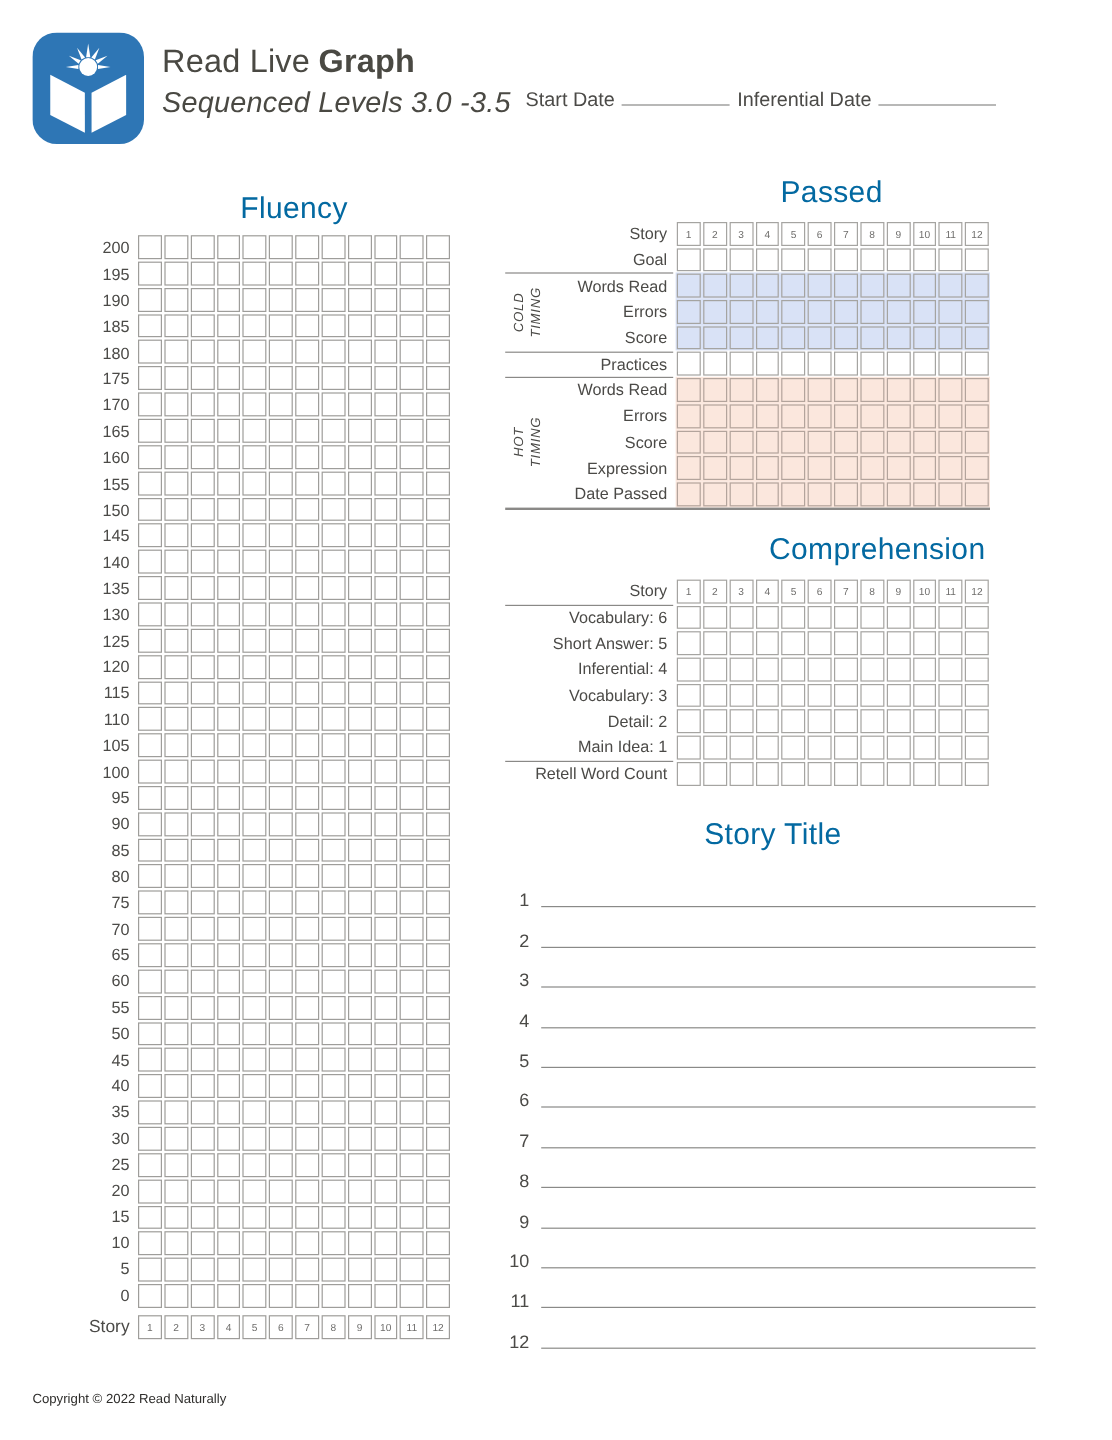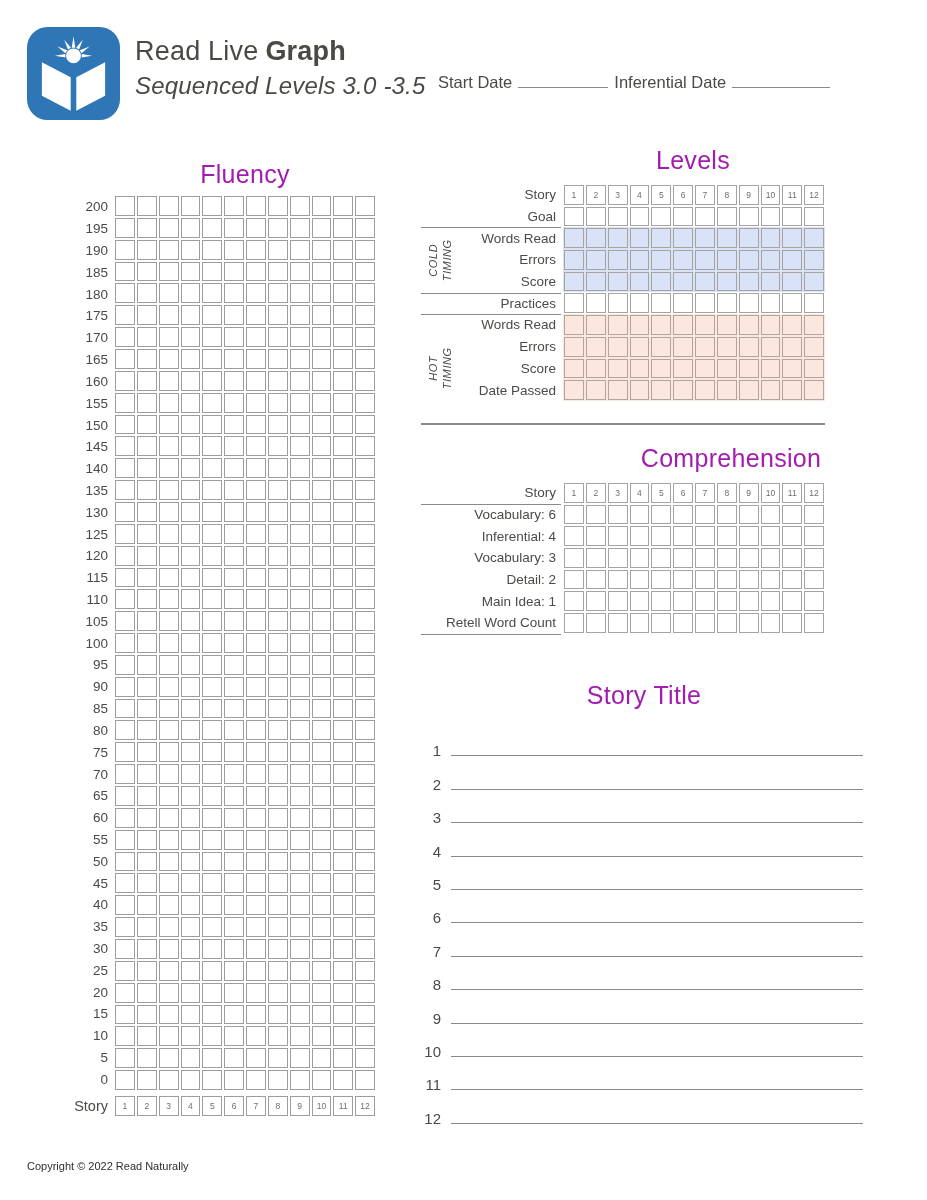--- a/index.html
+++ b/index.html
@@ -10,21 +10,21 @@
   
   .logo { position:absolute; left:27px; top:27px; width:93px; height:93px; }
   .brand { position:absolute; left:135px; top:36px; }
   .brand-title { font-size:27px; color:#4a4943; letter-spacing:0.2px; }
   .brand-title .tr { margin-right:7px; }
   .brand-title .tb { font-weight:700; }
   .brand-sub { font-size:24px; font-style:italic; color:#4a4943; margin-top:5px; letter-spacing:0.2px; }
   .hdr-row { position:absolute; display:flex; align-items:baseline; font-size:16.5px; color:#4b4a47; }
   .hdr-row .fill-line { border-bottom:1.5px solid #8a8a88; height:14px; margin:0 6px; }
   
-  .sec-title { position:absolute; font-size:25px; color:#a21caf; letter-spacing:0.3px; transform:translateX(-50%); white-space:nowrap; }
+  .sec-title { position:absolute; font-size:25px; color:#0369a1; letter-spacing:0.3px; transform:translateX(-50%); white-space:nowrap; }
   
   .fluency-ylabels { position:absolute; left:52px; top:196px; width:56px; height:894px;
     display:flex; flex-direction:column; }
   .fluency-ylabels .ytick { flex:1; display:flex; align-items:center; justify-content:flex-end;
     font-size:13.5px; color:#4b4a47; padding-right:0; }
   .fluency-grid { position:absolute; left:115px; top:196px; width:260px; height:894px;
     display:grid; grid-template-columns:repeat(12,1fr); grid-template-rows:repeat(41,1fr); gap:2px; }
   .fcell { border:1px solid #9e9d9a; background:#fff; }
   .story-axis-label { position:absolute; left:40px; top:1096px; width:68px; height:20px;
     display:flex; align-items:center; justify-content:flex-end; font-size:14.5px; color:#4b4a47; }
@@ -642,21 +642,21 @@
       <div class="numcell">5</div>
       <div class="numcell">6</div>
       <div class="numcell">7</div>
       <div class="numcell">8</div>
       <div class="numcell">9</div>
       <div class="numcell">10</div>
       <div class="numcell">11</div>
       <div class="numcell">12</div>
     </div>
 
-  <div class="sec-title" style="left:693px; top:146px;">Levels</div>
+  <div class="sec-title" style="left:693px; top:146px;">Passed</div>
   <div class="dtable" style="top:184px;">
     <div class="t-row">
       <div class="t-label">Story</div>
       <div class="t-cells">
           <div class="cell num">1</div>
           <div class="cell num">2</div>
           <div class="cell num">3</div>
           <div class="cell num">4</div>
           <div class="cell num">5</div>
           <div class="cell num">6</div>
@@ -783,20 +783,37 @@
             <div class="cell"></div>
             <div class="cell"></div>
             <div class="cell"></div>
             <div class="cell"></div>
             <div class="cell"></div>
             <div class="cell"></div>
           </div>
         </div>
         <div class="t-row band-hot">
           <div class="t-label">Score</div>
+          <div class="t-cells">
+            <div class="cell"></div>
+            <div class="cell"></div>
+            <div class="cell"></div>
+            <div class="cell"></div>
+            <div class="cell"></div>
+            <div class="cell"></div>
+            <div class="cell"></div>
+            <div class="cell"></div>
+            <div class="cell"></div>
+            <div class="cell"></div>
+            <div class="cell"></div>
+            <div class="cell"></div>
+          </div>
+        </div>
+        <div class="t-row band-hot">
+          <div class="t-label">Expression</div>
           <div class="t-cells">
             <div class="cell"></div>
             <div class="cell"></div>
             <div class="cell"></div>
             <div class="cell"></div>
             <div class="cell"></div>
             <div class="cell"></div>
             <div class="cell"></div>
             <div class="cell"></div>
             <div class="cell"></div>
@@ -872,20 +889,37 @@
             <div class="cell"></div>
             <div class="cell"></div>
             <div class="cell"></div>
             <div class="cell"></div>
             <div class="cell"></div>
             <div class="cell"></div>
             <div class="cell"></div>
           </div>
         </div>
         <div class="t-row band-plain">
+          <div class="t-label">Short Answer: 5</div>
+          <div class="t-cells">
+            <div class="cell"></div>
+            <div class="cell"></div>
+            <div class="cell"></div>
+            <div class="cell"></div>
+            <div class="cell"></div>
+            <div class="cell"></div>
+            <div class="cell"></div>
+            <div class="cell"></div>
+            <div class="cell"></div>
+            <div class="cell"></div>
+            <div class="cell"></div>
+            <div class="cell"></div>
+          </div>
+        </div>
+        <div class="t-row band-plain">
           <div class="t-label">Inferential: 4</div>
           <div class="t-cells">
             <div class="cell"></div>
             <div class="cell"></div>
             <div class="cell"></div>
             <div class="cell"></div>
             <div class="cell"></div>
             <div class="cell"></div>
             <div class="cell"></div>
             <div class="cell"></div>

